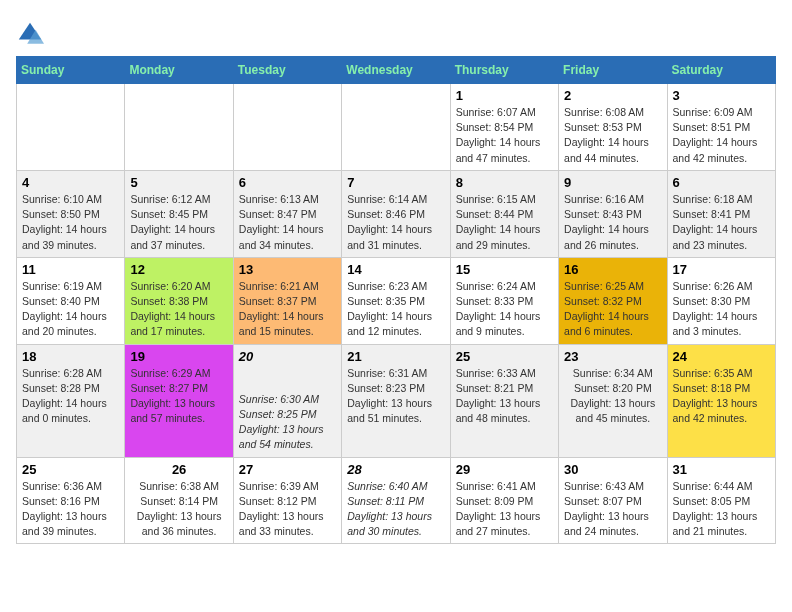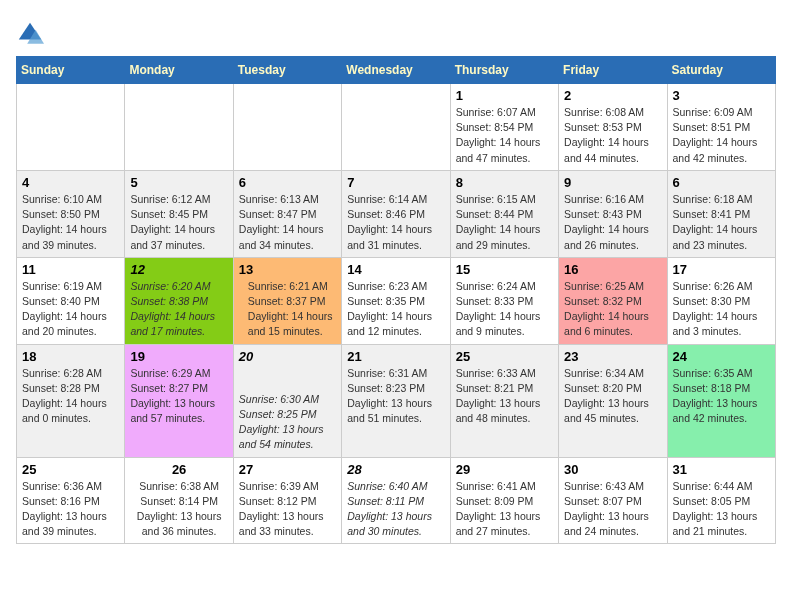--- a/index.html
+++ b/index.html
@@ -47,21 +47,21 @@
       font-size: 16px;
       color: #333;
     }
     .calendar {
       width: 100%;
       border-collapse: collapse;
       font-size: 11px;
     }
     .calendar th {
       background-color: #2a6db5;
-      color: #fef9c3;
+      color: #86efac;
       padding: 6px 4px;
       text-align: left;
       font-size: 12px;
       font-weight: bold;
       border: 1px solid #2a6db5;
     }
     .calendar td {
       border: 1px solid #ccc;
       padding: 4px 5px;
       vertical-align: top;
@@ -203,49 +203,49 @@
         </td>
       </tr>
       <tr>
         <td style="background-color: rgb(255, 255, 255);">
           <span class="day-num">11</span>
           <div class="day-info" style="white-space: pre-line;">Sunrise: 6:19 AM
 Sunset: 8:40 PM
 Daylight: 14 hours
 and 20 minutes.</div>
         </td>
-        <td style="background-color: #84cc16; font-style: italic;">
+        <td style="background-color: #bef264;">
           <span class="day-num">12</span>
           <div class="day-info" style="white-space: pre-line;">Sunrise: 6:20 AM
 Sunset: 8:38 PM
 Daylight: 14 hours
 and 17 minutes.</div>
         </td>
         <td style="background-color: #fdba74;">
           <span class="day-num">13</span>
-          <div class="day-info" style="white-space: pre-line; margin-left: 9px;">Sunrise: 6:21 AM
+          <div class="day-info" style="white-space: pre-line;">Sunrise: 6:21 AM
 Sunset: 8:37 PM
 Daylight: 14 hours
 and 15 minutes.</div>
         </td>
         <td style="background-color: rgb(255, 255, 255);">
           <span class="day-num">14</span>
           <div class="day-info" style="white-space: pre-line;">Sunrise: 6:23 AM
 Sunset: 8:35 PM
 Daylight: 14 hours
 and 12 minutes.</div>
         </td>
         <td style="background-color: rgb(255, 255, 255);">
           <span class="day-num">15</span>
           <div class="day-info" style="white-space: pre-line;">Sunrise: 6:24 AM
 Sunset: 8:33 PM
 Daylight: 14 hours
 and 9 minutes.</div>
         </td>
-        <td style="background-color: #fca5a5;">
+        <td style="background-color: #eab308;">
           <span class="day-num">16</span>
           <div class="day-info" style="white-space: pre-line;">Sunrise: 6:25 AM
 Sunset: 8:32 PM
 Daylight: 14 hours
 and 6 minutes.</div>
         </td>
         <td style="background-color: rgb(255, 255, 255);">
           <span class="day-num">17</span>
           <div class="day-info" style="white-space: pre-line;">Sunrise: 6:26 AM
 Sunset: 8:30 PM
@@ -254,21 +254,21 @@
         </td>
       </tr>
       <tr>
         <td style="background-color: rgb(240, 240, 240);">
           <span class="day-num">18</span>
           <div class="day-info" style="white-space: pre-line;">Sunrise: 6:28 AM
 Sunset: 8:28 PM
 Daylight: 14 hours
 and 0 minutes.</div>
         </td>
-        <td style="background-color: #f0abfc;">
+        <td style="background-color: #d946ef;">
           <span class="day-num">19</span>
           <div class="day-info" style="white-space: pre-line;">Sunrise: 6:29 AM
 Sunset: 8:27 PM
 Daylight: 13 hours
 and 57 minutes.</div>
         </td>
         <td style="background-color: rgb(240, 240, 240); font-style: italic;">
           <span class="day-num">20</span>
           <div class="day-info" style="white-space: pre-line; margin-top: 28px;">Sunrise: 6:30 AM
 Sunset: 8:25 PM
@@ -284,26 +284,26 @@
         </td>
         <td style="background-color: rgb(240, 240, 240);">
           <span class="day-num">25</span>
           <div class="day-info" style="white-space: pre-line;">Sunrise: 6:33 AM
 Sunset: 8:21 PM
 Daylight: 13 hours
 and 48 minutes.</div>
         </td>
         <td style="background-color: rgb(240, 240, 240);">
           <span class="day-num">23</span>
-          <div class="day-info" style="white-space: pre-line;">Sunrise: 6:34 AM
+          <div class="day-info" style="white-space: pre-line; text-align: center;">Sunrise: 6:34 AM
 Sunset: 8:20 PM
 Daylight: 13 hours
 and 45 minutes.</div>
         </td>
-        <td style="background-color: #86efac;">
+        <td style="background-color: #fde047;">
           <span class="day-num">24</span>
           <div class="day-info" style="white-space: pre-line;">Sunrise: 6:35 AM
 Sunset: 8:18 PM
 Daylight: 13 hours
 and 42 minutes.</div>
         </td>
       </tr>
       <tr>
         <td style="background-color: rgb(255, 255, 255);">
           <span class="day-num">25</span>

